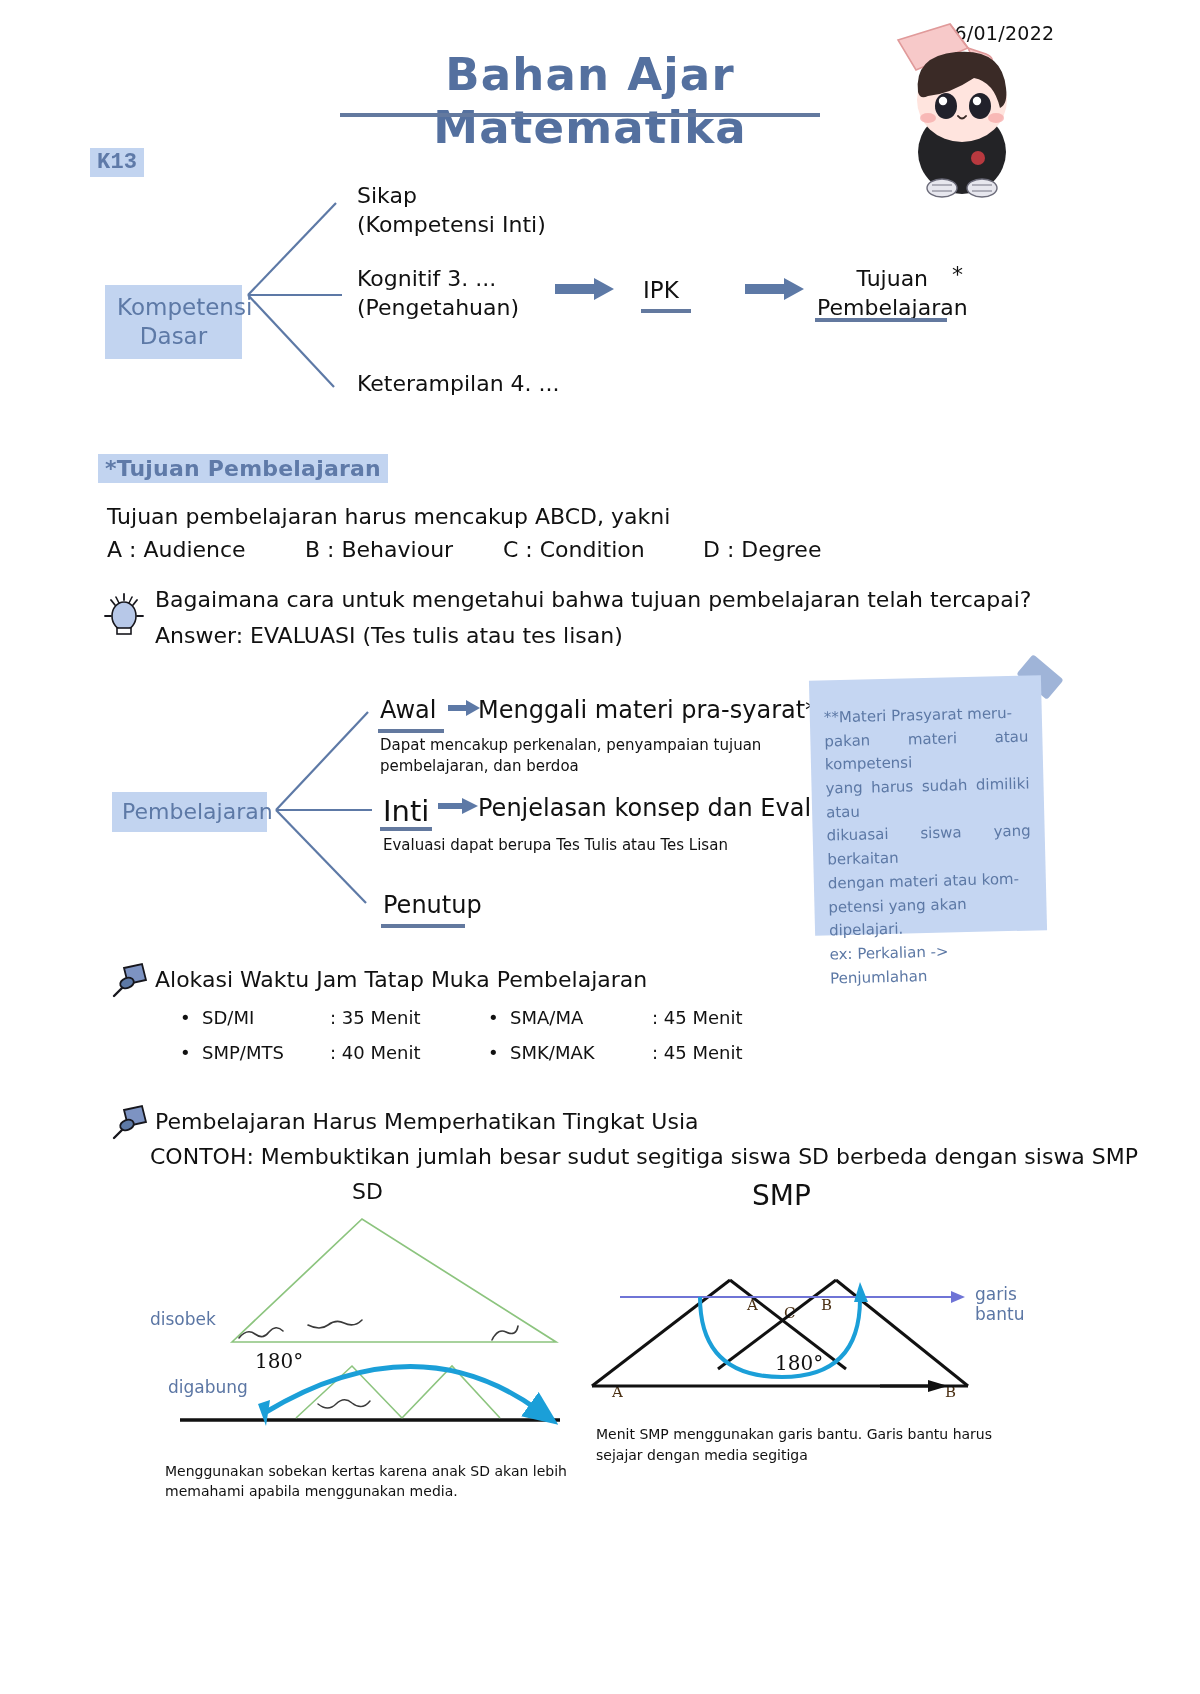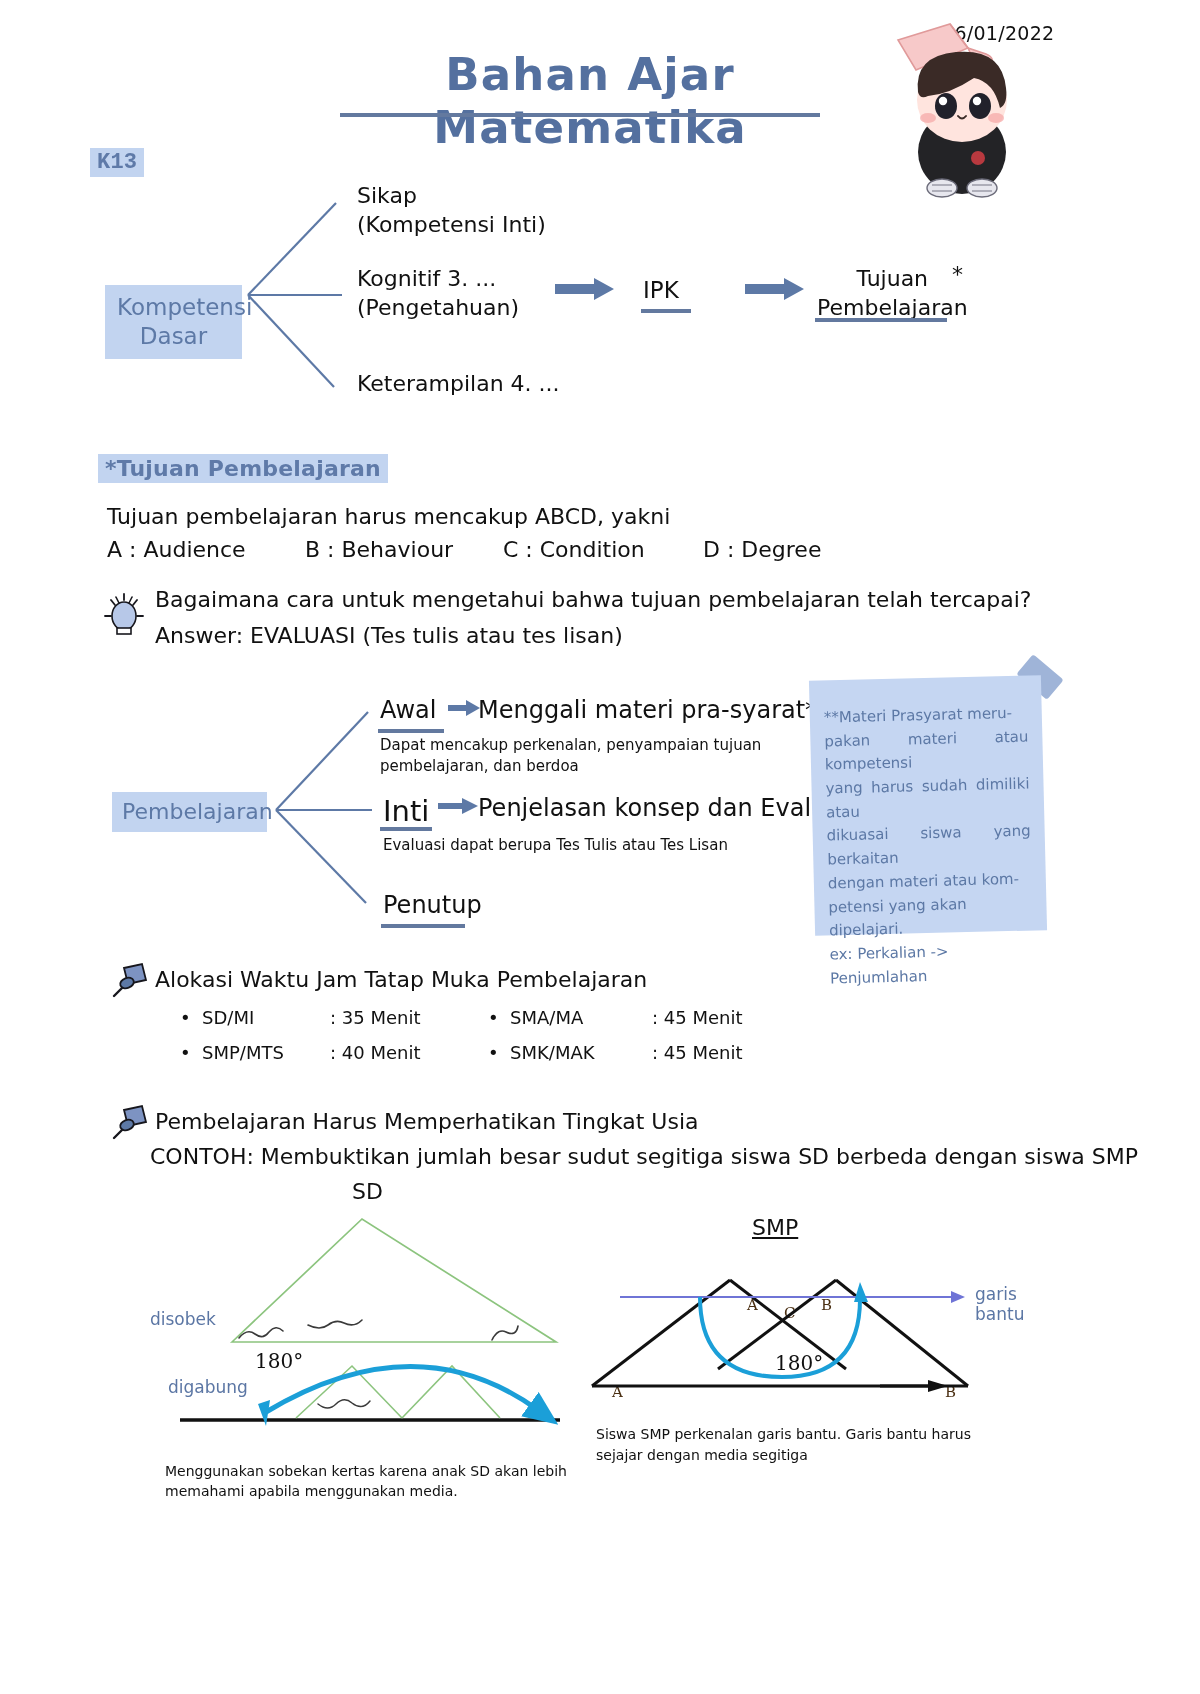--- a/index.html
+++ b/index.html
@@ -158,21 +158,21 @@
   #al-r2c1v { top: 1042px; left: 330px; }
   #al-r1c2 { top: 1007px; left: 488px; }
   #al-r1c2v { top: 1007px; left: 652px; }
   #al-r2c2 { top: 1042px; left: 488px; }
   #al-r2c2v { top: 1042px; left: 652px; }
 
   
   #usia-title { top: 1108px; left: 155px; }
   #contoh-line { top: 1143px; left: 150px; }
   #sd-label { top: 1178px; left: 352px; font-size: 22px; }
-  #smp-label { top: 1214px; left: 752px; font-size: 22px; text-decoration: underline; }
+  #smp-label { top: 1178px; left: 752px; font-size: 28px; }
 
   #disobek-label { top: 1288px; left: 150px; font-size: 17px; color: #5b76a4; margin-top: 20px; }
   #digabung-label { top: 1376px; left: 168px; font-size: 17px; color: #5b76a4; }
   #deg180-sd { top: 1349px; left: 255px; font-size: 20px; color: #111; font-family: "DejaVu Serif", serif; }
   #sd-caption1 { top: 1462px; left: 165px; font-size: 14px; }
   #sd-caption2 { top: 1482px; left: 165px; font-size: 14px; }
 
   #garis-bantu-1 { top: 1283px; left: 975px; font-size: 17px; color: #5b76a4; }
   #garis-bantu-2 { top: 1303px; left: 975px; font-size: 17px; color: #5b76a4; }
   #deg180-smp { top: 1351px; left: 775px; font-size: 20px; color: #111; font-family: "DejaVu Serif", serif; }
@@ -333,21 +333,21 @@
 
   <div id="disobek-label" class="hw">disobek</div>
   <div id="digabung-label" class="hw">digabung</div>
   <div id="deg180-sd" class="abs">180°</div>
   <div id="sd-caption1" class="hw sm">Menggunakan sobekan kertas karena anak SD akan lebih</div>
   <div id="sd-caption2" class="hw sm">memahami apabila menggunakan media.</div>
 
   <div id="garis-bantu-1" class="hw">garis</div>
   <div id="garis-bantu-2" class="hw">bantu</div>
   <div id="deg180-smp" class="abs">180°</div>
-  <div id="smp-caption1" class="hw sm">Siswa SMP perkenalan garis bantu. Garis bantu harus</div>
+  <div id="smp-caption1" class="hw sm">Menit SMP menggunakan garis bantu. Garis bantu harus</div>
   <div id="smp-caption2" class="hw sm">sejajar dengan media segitiga</div>
 
   <div class="glyph-label" style="top:1296px;left:747px">A</div>
   <div class="glyph-label" style="top:1304px;left:784px">C</div>
   <div class="glyph-label" style="top:1296px;left:821px">B</div>
   <div class="glyph-label" style="top:1383px;left:612px">A</div>
   <div class="glyph-label" style="top:1383px;left:945px">B</div>
 
   <svg id="diagram-layer" viewBox="0 0 1200 1694">
     <defs>

